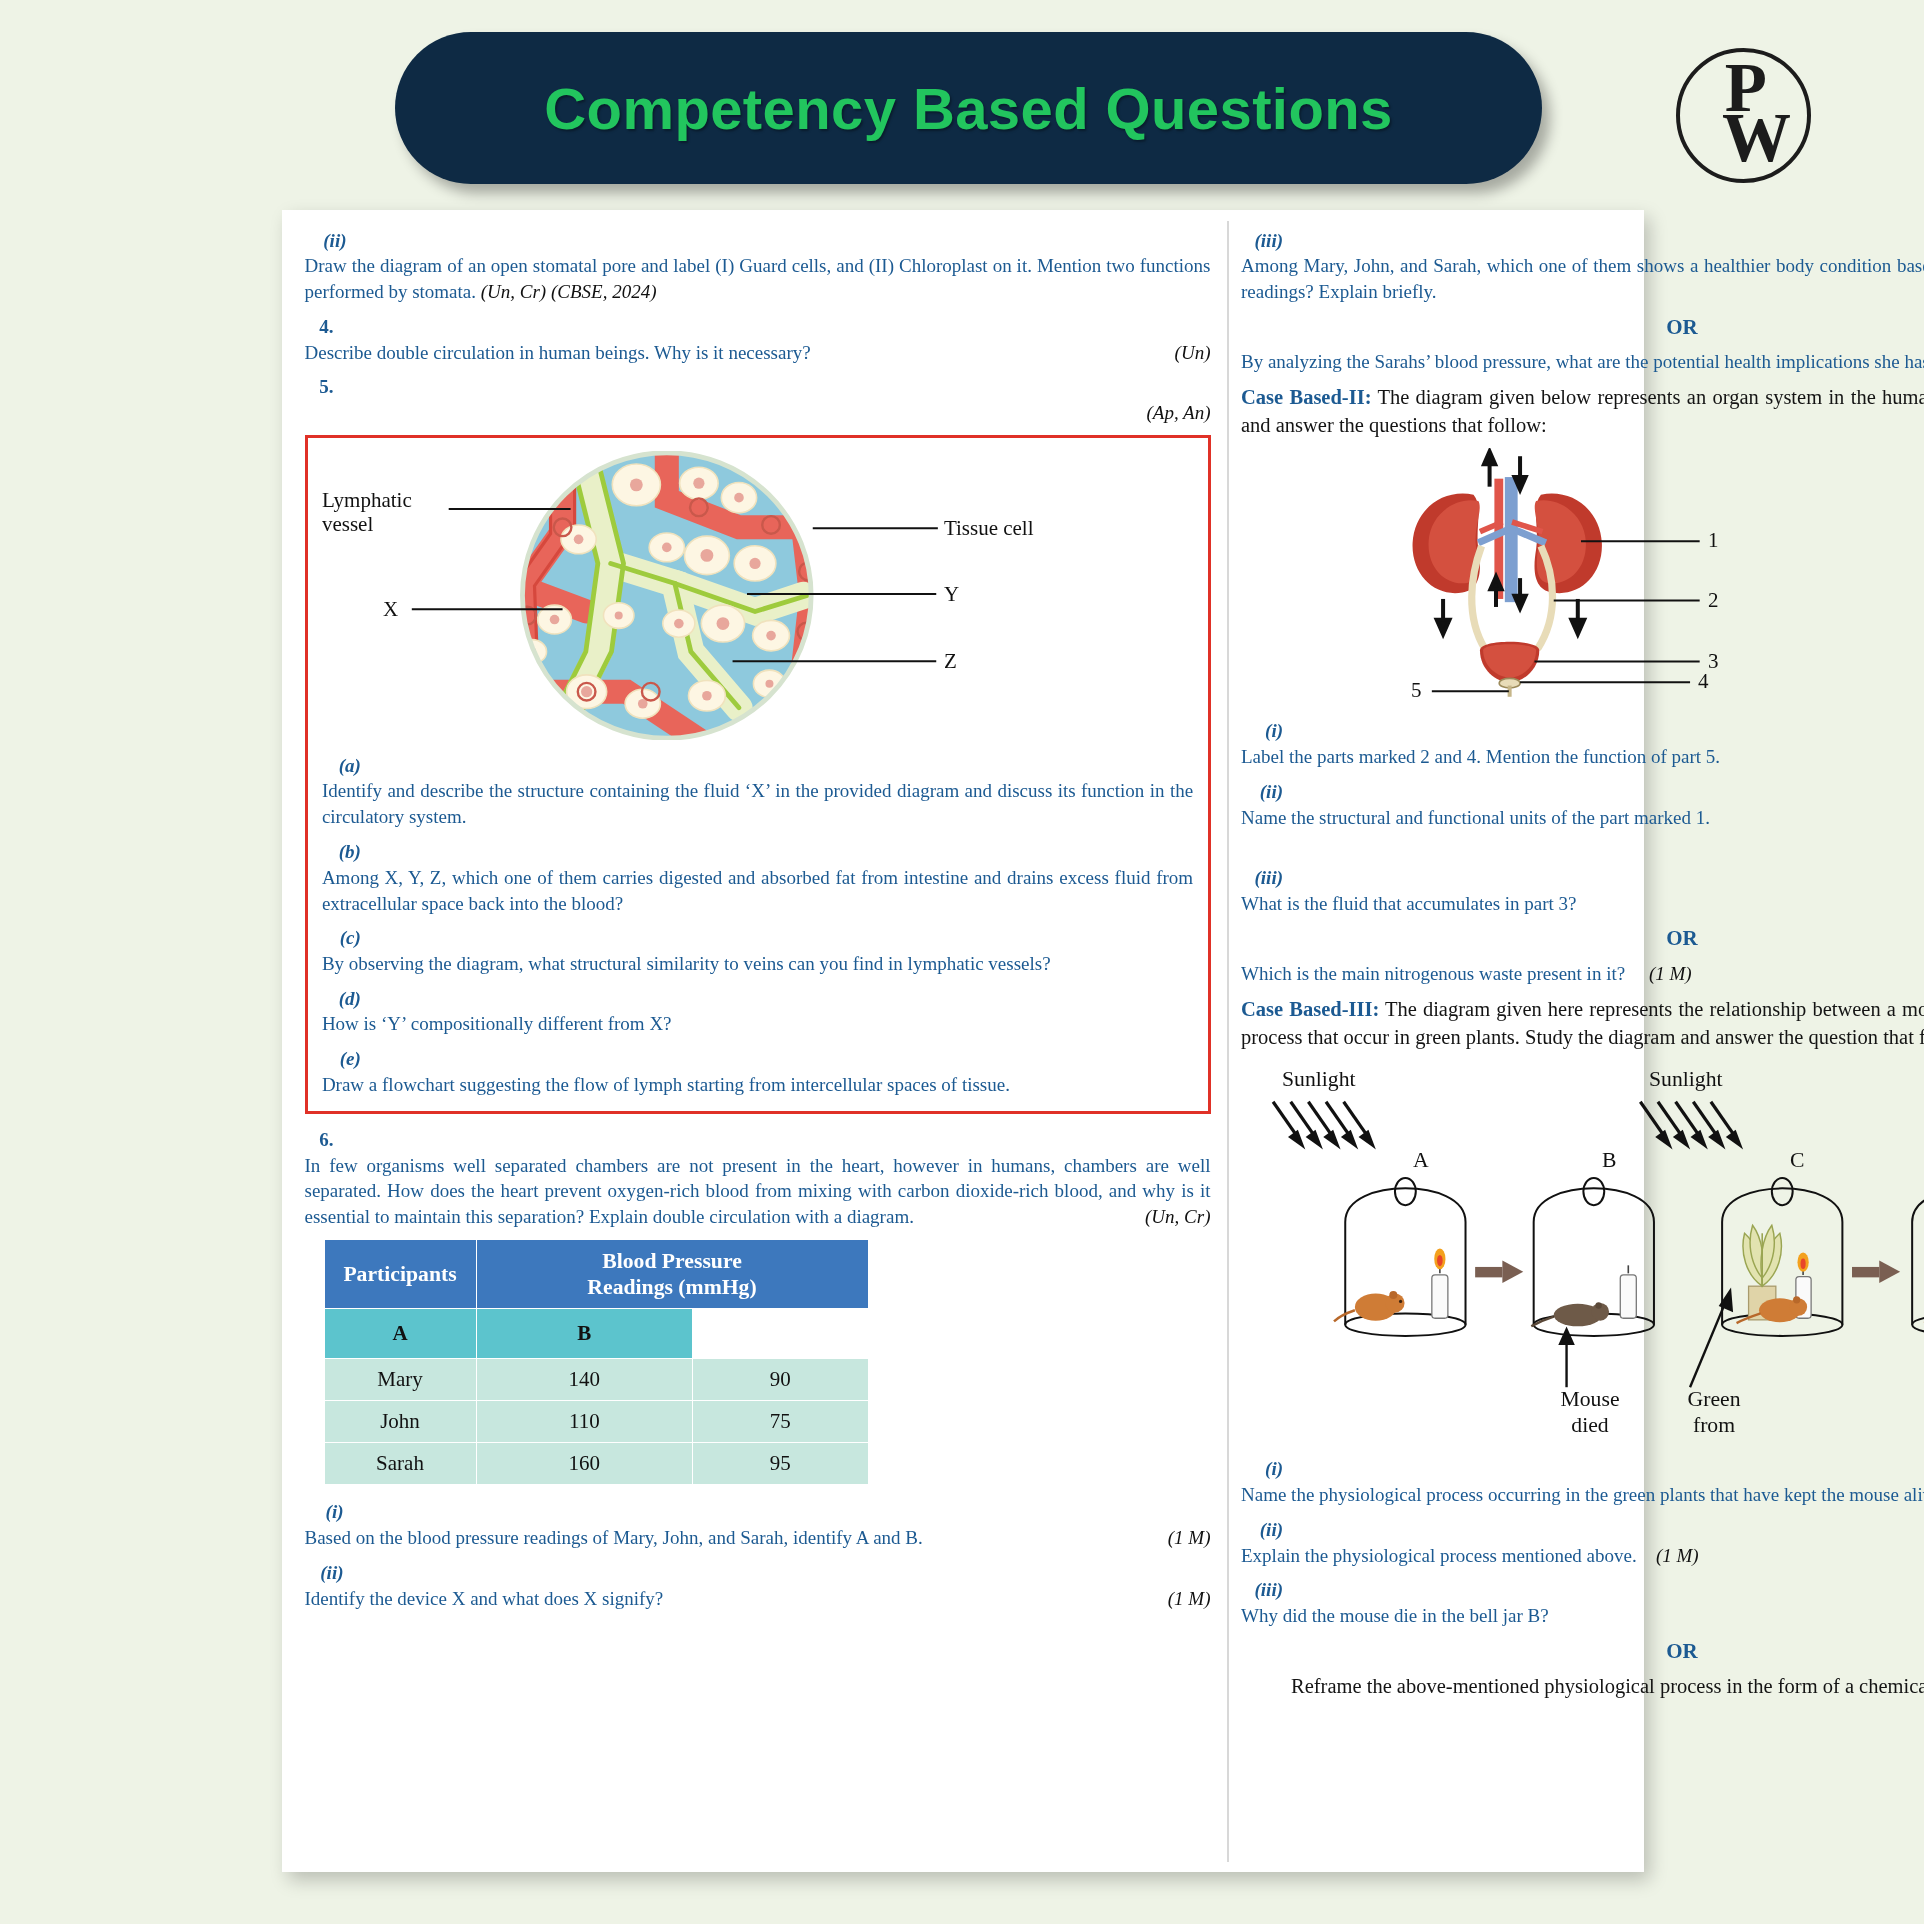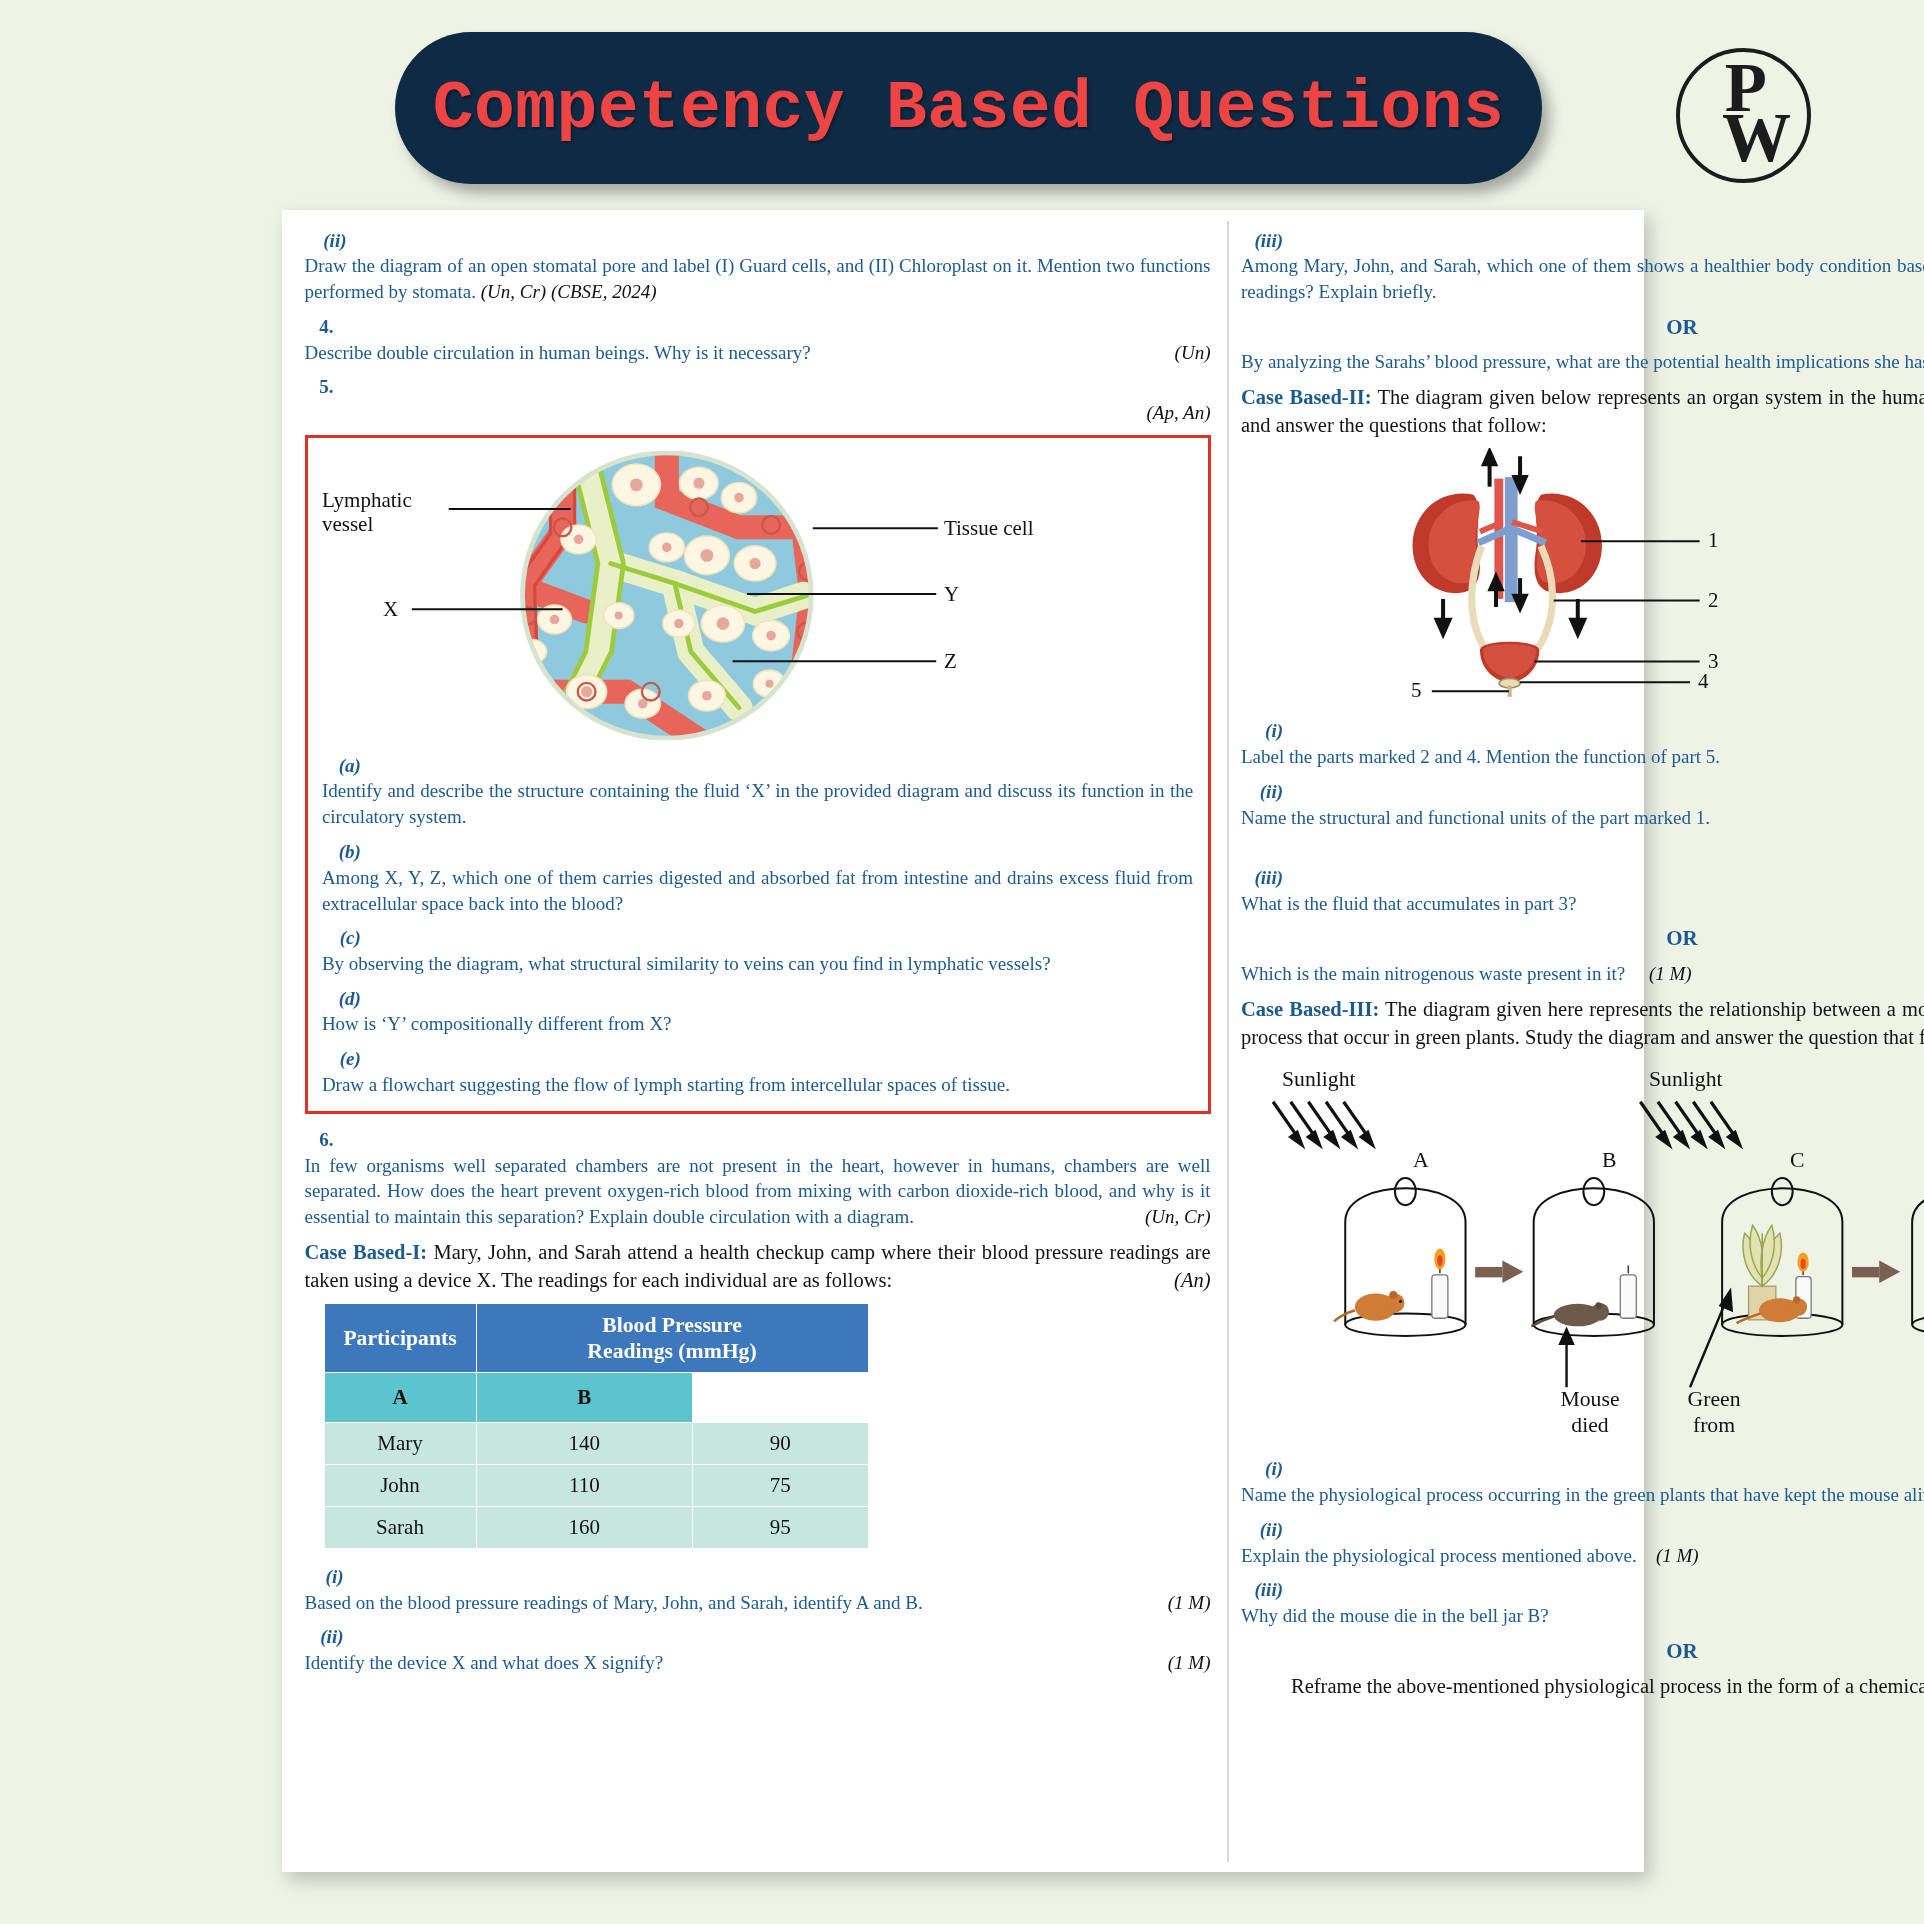--- a/index.html
+++ b/index.html
@@ -14,24 +14,24 @@
 
   
   #header-banner{
     position:absolute; left:395px; top:32px; width:1147px; height:152px;
     background:#0e2a44;
     border-radius:76px;
     box-shadow:8px 9.6px 13px rgba(0,0,0,.30);
     display:flex; align-items:center; justify-content:center;
   }
   #header-title{
-    color:#ef4444;
-    font-family:Liberation Mono, monospace;
+    color:#22c55e;
+    font-family:Liberation Sans, sans-serif;
     font-weight:bold;
-    font-size:68px;
+    font-size:58px;
     letter-spacing:0.4px;
     white-space:nowrap;
     text-shadow:1.6px 1.6px 2.4px rgba(0,0,0,.35);
   }
   #brand-logo{
     position:absolute; left:1676px; top:48px; width:135px; height:135px;
     border-radius:50%;
     border:4px solid #1c1c1c;
     display:flex; align-items:center; justify-content:center;
   }
@@ -360,24 +360,20 @@
     </div>
 
     <div class="q ind-44">
       <div class="marker">6.</div>
       <div class="body"><span>In few organisms well separated chambers are not present in the heart, however in humans, chambers are well separated. How does the heart prevent oxygen-rich blood from mixing with carbon dioxide-rich blood, and why is it essential to maintain this separation? Explain double circulation with a diagram.</span>
         <span class="tag rightpush">(Un, Cr)</span>
       </div>
     </div>
 
 
-    <div class="para">
-      <span class="lead">Case Based-I:</span><span> Mary, John, and Sarah attend a health checkup camp where their blood pressure readings are taken using a device X. The readings for each individual are as follows:</span>
-      <span class="tag rightpush">(An)</span>
-    </div>
 
     <table class="bp">
       <thead class="h1">
         <tr>
           <th class="part" rowspan="2">Participants</th>
           <th colspan="2">
             <span>Blood Pressure</span><br>
             <span>Readings (mmHg)</span>
           </th>
         </tr>

